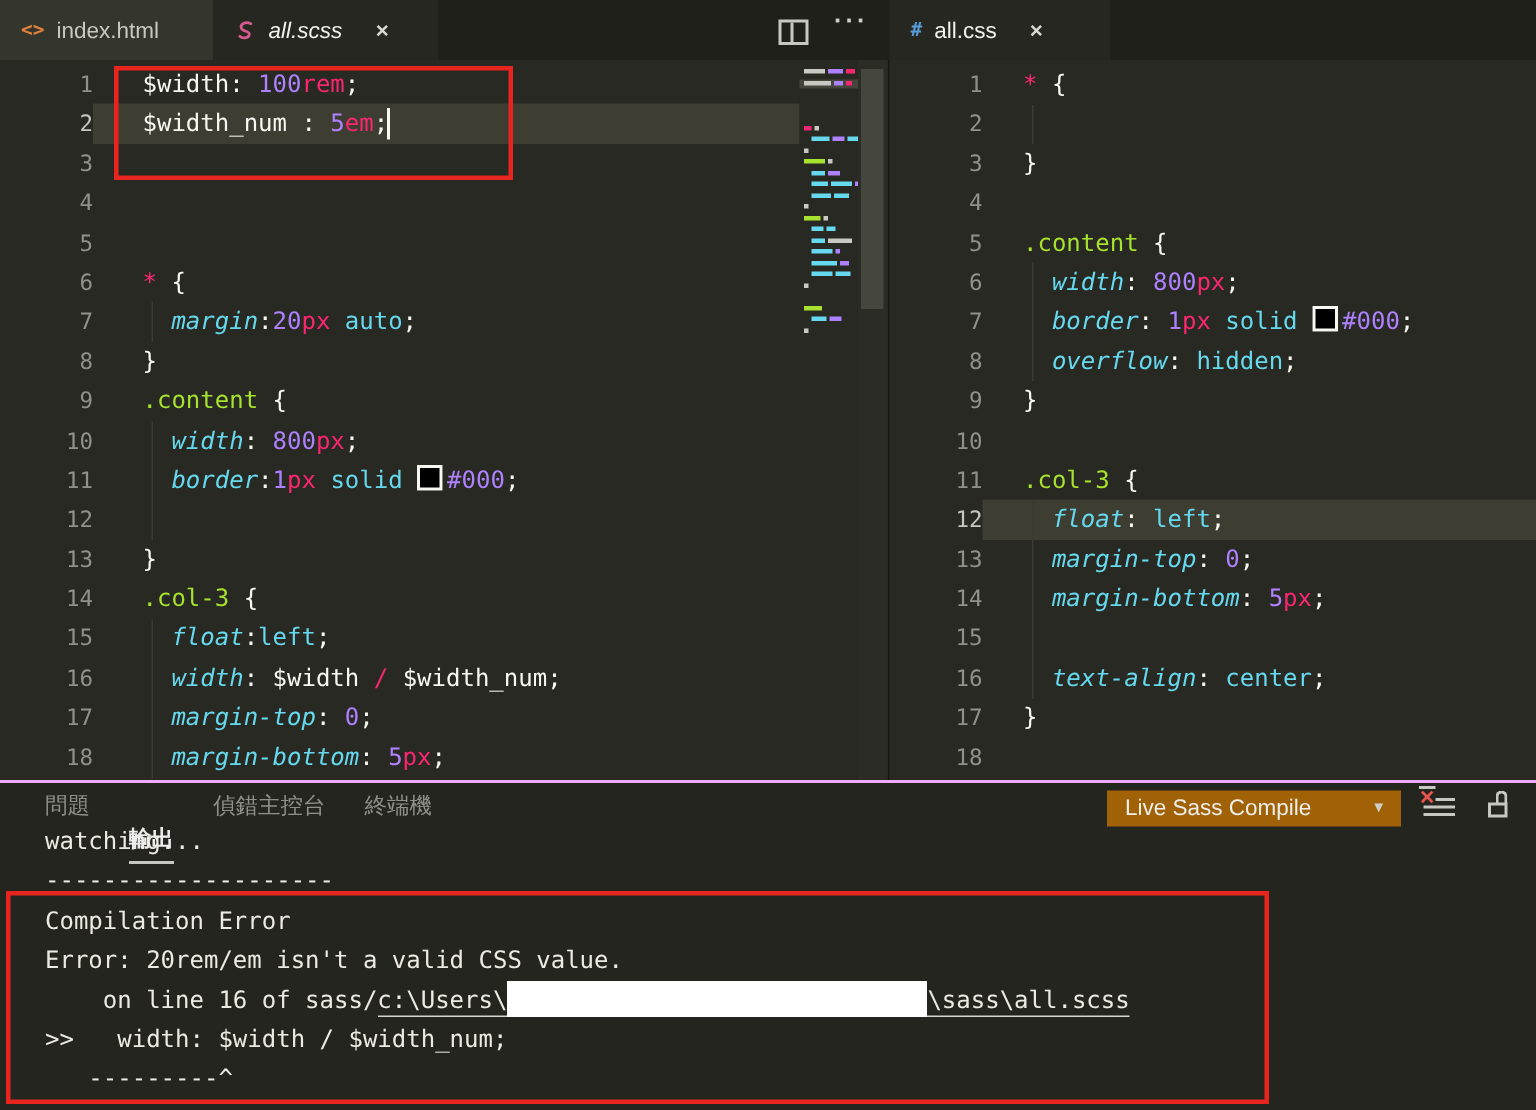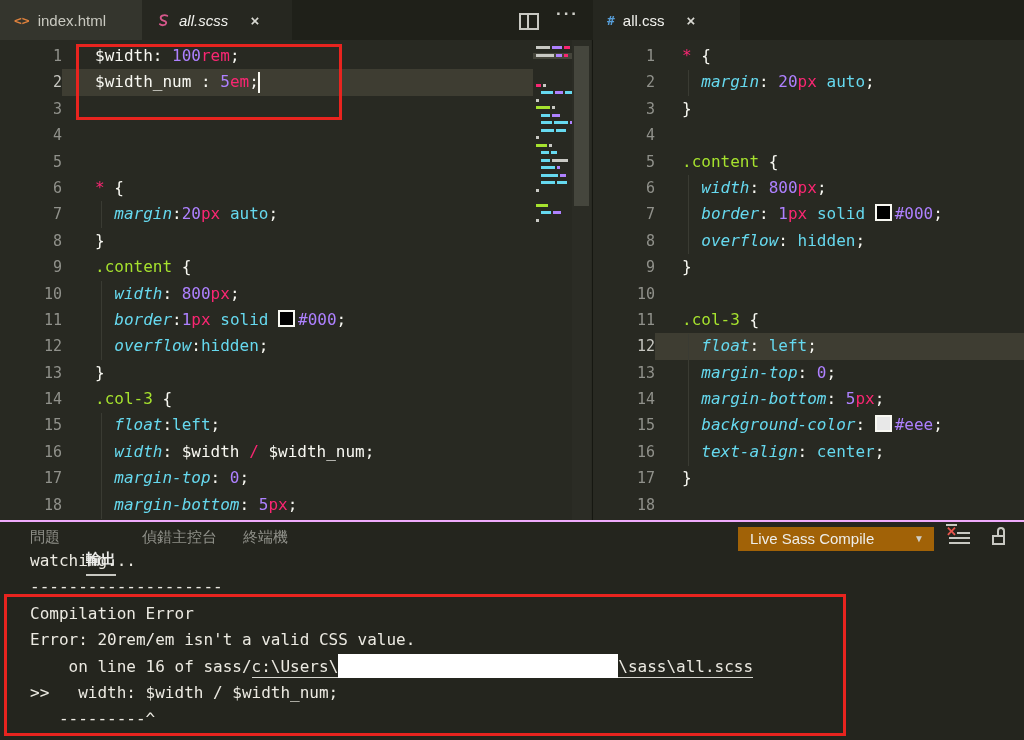--- a/index.html
+++ b/index.html
@@ -114,21 +114,21 @@
           <div class="row current"><span class="ln">2</span><span class="code"><span class="tk-fg">$width_num</span><span class="tk-fg"> : </span><span class="tk-num">5</span><span class="tk-unit">em</span><span class="tk-fg">;</span></span></div>
           <div class="row"><span class="ln">3</span><span class="code"></span></div>
           <div class="row"><span class="ln">4</span><span class="code"></span></div>
           <div class="row"><span class="ln">5</span><span class="code"></span></div>
           <div class="row"><span class="ln">6</span><span class="code"><span class="tk-star">*</span><span class="tk-fg"> {</span></span></div>
           <div class="row"><span class="ln">7</span><span class="code"><span class="tk-fg">  </span><span class="tk-prop">margin</span><span class="tk-fg">:</span><span class="tk-num">20</span><span class="tk-unit">px</span><span class="tk-fg"> </span><span class="tk-val">auto</span><span class="tk-fg">;</span></span></div>
           <div class="row"><span class="ln">8</span><span class="code"><span class="tk-fg">}</span></span></div>
           <div class="row"><span class="ln">9</span><span class="code"><span class="tk-sel">.content</span><span class="tk-fg"> {</span></span></div>
           <div class="row"><span class="ln">10</span><span class="code"><span class="tk-fg">  </span><span class="tk-prop">width</span><span class="tk-fg">: </span><span class="tk-num">800</span><span class="tk-unit">px</span><span class="tk-fg">;</span></span></div>
           <div class="row"><span class="ln">11</span><span class="code"><span class="tk-fg">  </span><span class="tk-prop">border</span><span class="tk-fg">:</span><span class="tk-num">1</span><span class="tk-unit">px</span><span class="tk-fg"> </span><span class="tk-val">solid</span><span class="tk-fg"> </span><span class="sw swD"></span><span class="tk-num">#000</span><span class="tk-fg">;</span></span></div>
-          <div class="row"><span class="ln">12</span><span class="code"><span class="tk-fg">  </span><span class="tk-prop">overflow</span><span class="tk-fg">:</span><span class="tk-val">hidden</span><span class="tk-fg">;</span></span></div>
+          <div class="row"><span class="ln">12</span></div>
           <div class="row"><span class="ln">13</span><span class="code"><span class="tk-fg">}</span></span></div>
           <div class="row"><span class="ln">14</span><span class="code"><span class="tk-sel">.col-3</span><span class="tk-fg"> {</span></span></div>
           <div class="row"><span class="ln">15</span><span class="code"><span class="tk-fg">  </span><span class="tk-prop">float</span><span class="tk-fg">:</span><span class="tk-val">left</span><span class="tk-fg">;</span></span></div>
           <div class="row"><span class="ln">16</span><span class="code"><span class="tk-fg">  </span><span class="tk-prop">width</span><span class="tk-fg">: </span><span class="tk-fg">$width</span><span class="tk-fg"> </span><span class="tk-op">/</span><span class="tk-fg"> </span><span class="tk-fg">$width_num</span><span class="tk-fg">;</span></span></div>
           <div class="row"><span class="ln">17</span><span class="code"><span class="tk-fg">  </span><span class="tk-prop">margin-top</span><span class="tk-fg">: </span><span class="tk-num">0</span><span class="tk-fg">;</span></span></div>
           <div class="row"><span class="ln">18</span><span class="code"><span class="tk-fg">  </span><span class="tk-prop">margin-bottom</span><span class="tk-fg">: </span><span class="tk-num">5</span><span class="tk-unit">px</span><span class="tk-fg">;</span></span></div>
         </div>
       <div class="guide" style="left:101px;top:161px;height:27px;"></div>
       <div class="guide" style="left:101px;top:241px;height:79px;"></div>
       <div class="guide" style="left:101px;top:373px;height:106px;"></div>
@@ -230,34 +230,34 @@
           </div>
         </div>
       <div class="vscroll">
         <div class="vthumb" style="top:6px;height:160px;"></div>
       </div>
     </div>
     <div class="pane-divider"></div>
     <div class="pane right" id="ed-right">
       <div class="rows">
           <div class="row"><span class="ln">1</span><span class="code"><span class="tk-star">*</span><span class="tk-fg"> {</span></span></div>
-          <div class="row"><span class="ln">2</span><span class="code"><span class="tk-fg">  </span><span class="tk-prop">margin</span><span class="tk-fg">: </span><span class="tk-num">20</span><span class="tk-unit">px</span><span class="tk-fg"> </span><span class="tk-val">auto</span><span class="tk-fg">;</span></span></div>
+          <div class="row"><span class="ln">2</span></div>
           <div class="row"><span class="ln">3</span><span class="code"><span class="tk-fg">}</span></span></div>
           <div class="row"><span class="ln">4</span><span class="code"></span></div>
           <div class="row"><span class="ln">5</span><span class="code"><span class="tk-sel">.content</span><span class="tk-fg"> {</span></span></div>
           <div class="row"><span class="ln">6</span><span class="code"><span class="tk-fg">  </span><span class="tk-prop">width</span><span class="tk-fg">: </span><span class="tk-num">800</span><span class="tk-unit">px</span><span class="tk-fg">;</span></span></div>
           <div class="row"><span class="ln">7</span><span class="code"><span class="tk-fg">  </span><span class="tk-prop">border</span><span class="tk-fg">: </span><span class="tk-num">1</span><span class="tk-unit">px</span><span class="tk-fg"> </span><span class="tk-val">solid</span><span class="tk-fg"> </span><span class="sw swD"></span><span class="tk-num">#000</span><span class="tk-fg">;</span></span></div>
           <div class="row"><span class="ln">8</span><span class="code"><span class="tk-fg">  </span><span class="tk-prop">overflow</span><span class="tk-fg">: </span><span class="tk-val">hidden</span><span class="tk-fg">;</span></span></div>
           <div class="row"><span class="ln">9</span><span class="code"><span class="tk-fg">}</span></span></div>
           <div class="row"><span class="ln">10</span><span class="code"></span></div>
           <div class="row"><span class="ln">11</span><span class="code"><span class="tk-sel">.col-3</span><span class="tk-fg"> {</span></span></div>
           <div class="row current"><span class="ln">12</span><span class="code"><span class="tk-fg">  </span><span class="tk-prop">float</span><span class="tk-fg">: </span><span class="tk-val">left</span><span class="tk-fg">;</span></span></div>
           <div class="row"><span class="ln">13</span><span class="code"><span class="tk-fg">  </span><span class="tk-prop">margin-top</span><span class="tk-fg">: </span><span class="tk-num">0</span><span class="tk-fg">;</span></span></div>
           <div class="row"><span class="ln">14</span><span class="code"><span class="tk-fg">  </span><span class="tk-prop">margin-bottom</span><span class="tk-fg">: </span><span class="tk-num">5</span><span class="tk-unit">px</span><span class="tk-fg">;</span></span></div>
-          <div class="row"><span class="ln">15</span><span class="code"><span class="tk-fg">  </span><span class="tk-prop">background-color</span><span class="tk-fg">: </span><span class="sw swL"></span><span class="tk-num">#eee</span><span class="tk-fg">;</span></span></div>
+          <div class="row"><span class="ln">15</span></div>
           <div class="row"><span class="ln">16</span><span class="code"><span class="tk-fg">  </span><span class="tk-prop">text-align</span><span class="tk-fg">: </span><span class="tk-val">center</span><span class="tk-fg">;</span></span></div>
           <div class="row"><span class="ln">17</span><span class="code"><span class="tk-fg">}</span></span></div>
           <div class="row"><span class="ln">18</span><span class="code"></span></div>
         </div>
       <div class="guide" style="left:95px;top:30px;height:26px;"></div>
       <div class="guide" style="left:95px;top:135px;height:79px;"></div>
       <div class="guide" style="left:95px;top:294px;height:132px;"></div>
     </div>
   </div>
 

